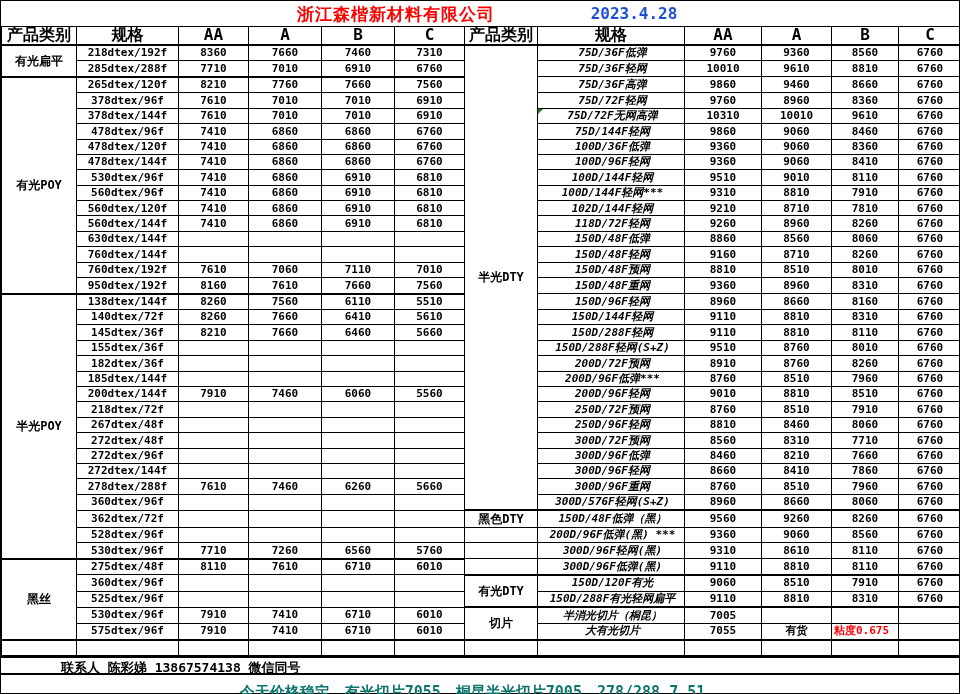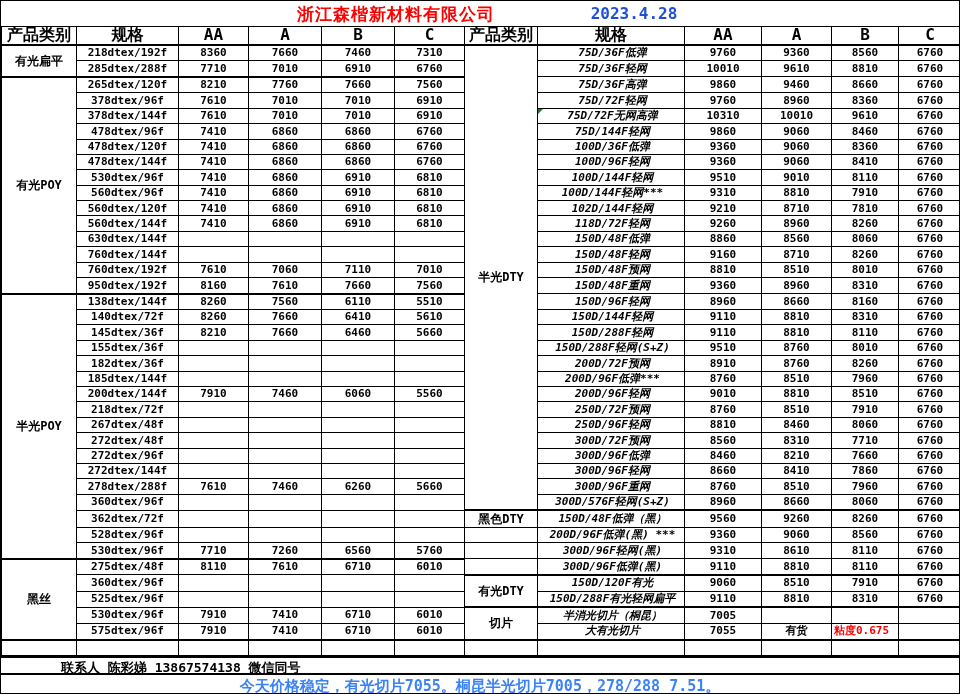--- a/index.html
+++ b/index.html
@@ -40,21 +40,21 @@
   .gmark { position:absolute; left:0; top:0; width:0; height:0;
            border-top:5px solid #1e7e34; border-right:5px solid transparent; }
 
   
   .contact-row {
     height:17px; border-top:2px solid #000; text-align:left;
     font-size:13px; font-weight:bold; padding-top:1px; padding-left:60px; white-space:nowrap;
   }
   .notice-row {
     height:21px; border-top:2px solid #000; text-align:center;
-    font-size:15px; font-weight:bold; color:#3b82f6; padding-top:2px; white-space:nowrap;
+    font-size:15px; font-weight:bold; color:#0f766e; padding-top:8px; white-space:nowrap;
   }
 </style>
 </head>
 <body>
 
 <div class="sheet">
   <div class="title-row">
     <div class="company-title">浙江森楷新材料有限公司</div>
     <div class="report-date">2023.4.28</div>
   </div>

